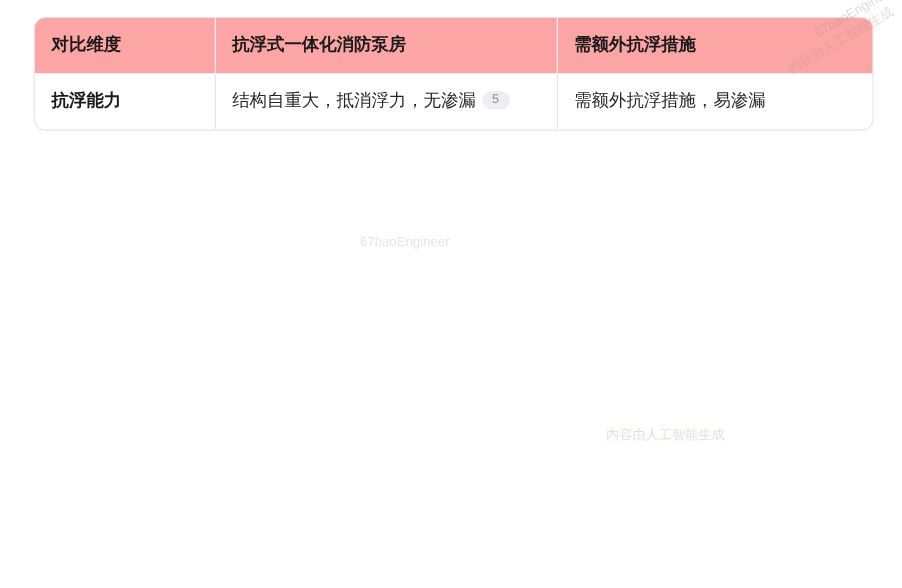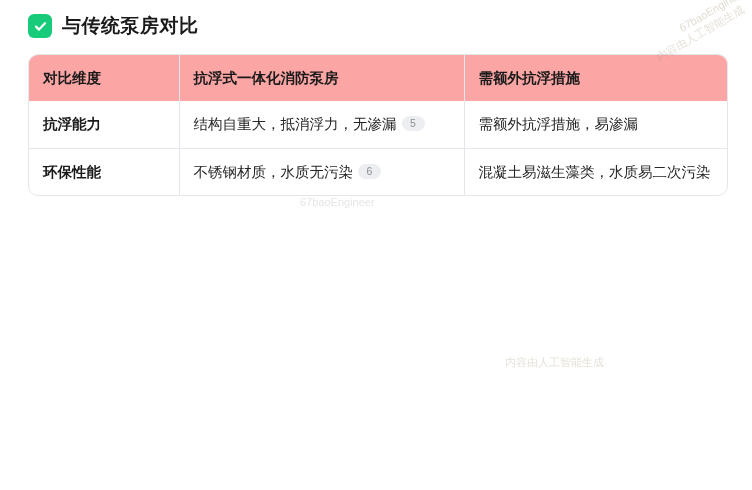--- a/index.html
+++ b/index.html
@@ -117,28 +117,20 @@
   .wm.tr1 { right: 2px; top: 4px; transform: rotate(-30deg); color: rgba(170,150,120,0.35); }
   .wm.tr2 { right: 2px; top: 26px; transform: rotate(-30deg); color: rgba(170,150,120,0.30); }
   .wm.m1 { left: 300px; top: 196px; }
   .wm.m2 { left: 505px; top: 355px; color: rgba(170,150,120,0.30); }
 </style>
 </head>
 <body>
 
 <div class="page">
 
-  <div class="title-row">
-    <span class="check-badge">
-      <svg width="15" height="15" viewBox="0 0 15 15" aria-hidden="true">
-        <path d="M3 7.6 L6 10.6 L12 4.2" fill="none" stroke="#ffffff" stroke-width="2.2" stroke-linecap="round" stroke-linejoin="round"></path>
-      </svg>
-    </span>
-    <span class="title-text">与传统泵房对比</span>
-  </div>
 
   <div class="table-wrap">
     <table class="cmp">
       <colgroup>
           <col class="c1">
           <col class="c2">
           <col class="c3">
         </colgroup>
       <thead>
         <tr>
@@ -146,25 +138,20 @@
           <th>抗浮式一体化消防泵房</th>
           <th>需额外抗浮措施</th>
         </tr>
       </thead>
       <tbody>
         <tr>
           <td class="dim">抗浮能力</td>
           <td class="body"><span>结构自重大，抵消浮力，无渗漏</span><span class="cite">5</span></td>
           <td class="body">需额外抗浮措施，易渗漏</td>
         </tr>
-        <tr>
-          <td class="dim">环保性能</td>
-          <td class="body"><span>不锈钢材质，水质无污染</span><span class="cite">6</span></td>
-          <td class="body">混凝土易滋生藻类，水质易二次污染</td>
-        </tr>
       </tbody>
     </table>
   </div>
 
   <div class="wm tr1">67baoEngineer</div>
   <div class="wm tr2">内容由人工智能生成</div>
   <div class="wm m1">67baoEngineer</div>
   <div class="wm m2">内容由人工智能生成</div>
 
 </div>

